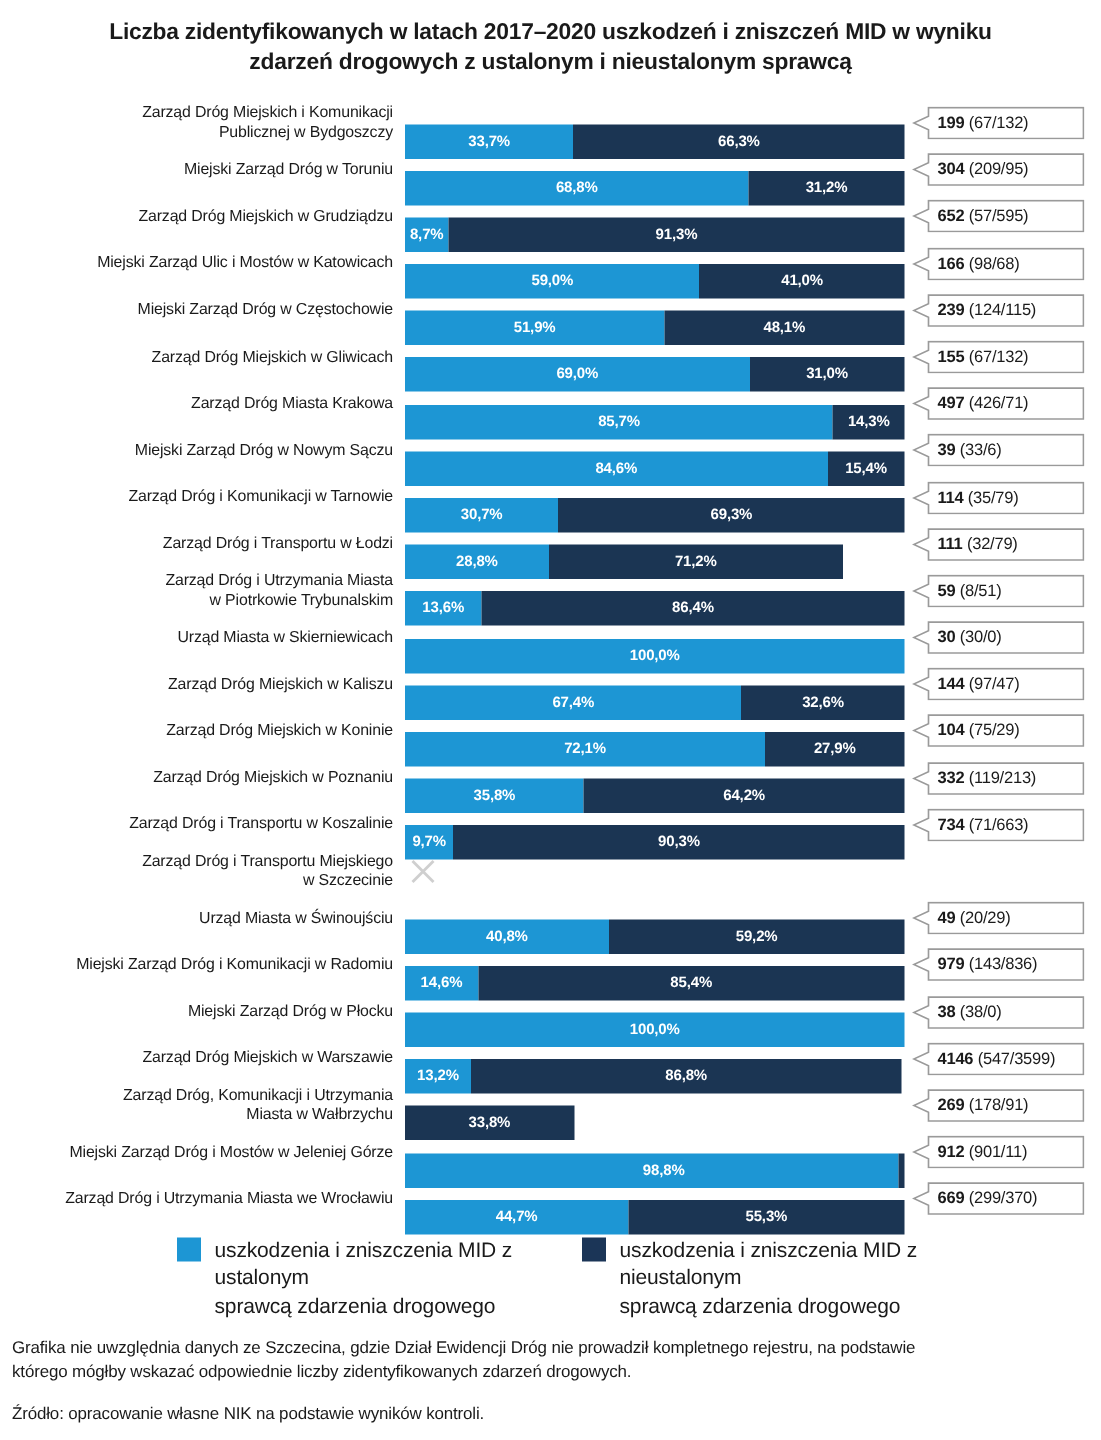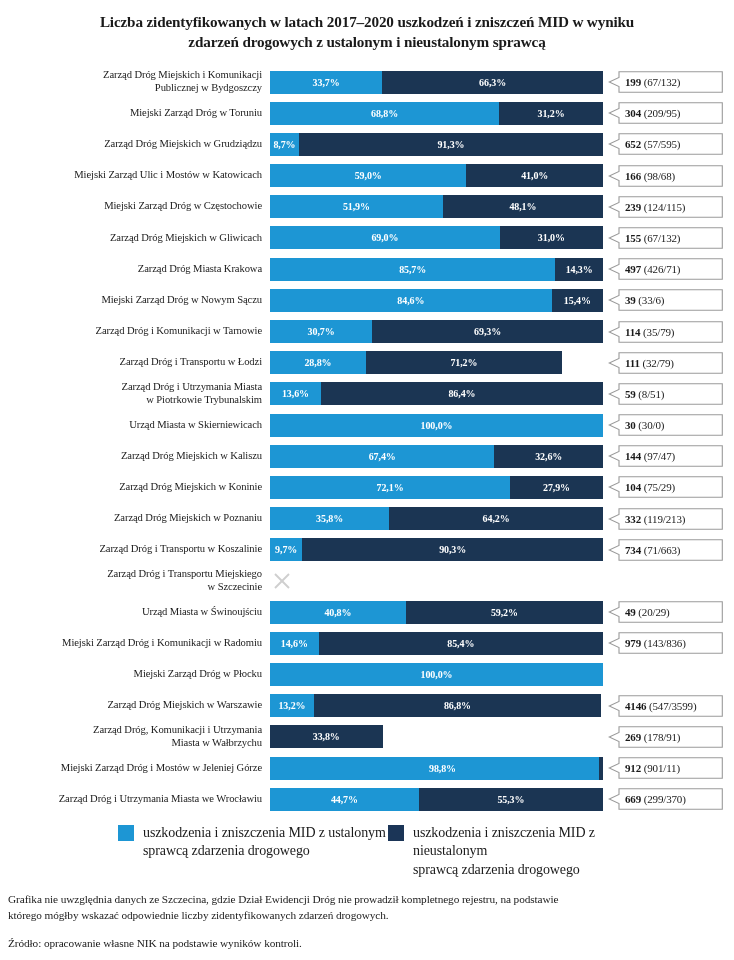--- a/index.html
+++ b/index.html
@@ -11,21 +11,20 @@
     font-family: "Liberation Sans", sans-serif;
     color: #1a1a1a;
     overflow: hidden;
   }
 
   #page {
     position: relative;
     width: 734px;
     height: 960px;
     background: #ffffff;
-    font-family: Liberation Serif, serif;
   }
 
   
   #title {
     padding: 12px 40px 0 40px;
     text-align: center;
     font-size: 15.2px;
     font-weight: 700;
     line-height: 1.33;
     letter-spacing: -0.15px;
@@ -68,20 +67,21 @@
     align-items: stretch;
   }
 
   .seg {
     position: relative;
     height: 100%;
     display: flex;
     align-items: center;
     justify-content: center;
     overflow: hidden;
+    margin-top: 12px;
   }
   .seg.light { background: #1d96d4; }
   .seg.dark  { background: #1b3553; }
 
   .seg-label {
     font-size: 10px;
     font-weight: 700;
     color: #ffffff;
     white-space: nowrap;
     letter-spacing: -0.1px;
@@ -582,20 +582,28 @@
       </div>
       <div class="row">
         <div class="row-label">
           <span class="lline">Miejski Zarząd Dróg w Płocku</span>
         </div>
         <div class="bar-area">
           <div class="seg light" style="width: 333px;">
             <span class="seg-label">100,0%</span>
           </div>
         </div>
+        <div class="value-wrap">
+          <div class="value-box">
+            <svg class="callout" viewBox="0 0 115 22" preserveAspectRatio="none" aria-hidden="true">
+              <path d="M11 0.7 L114.3 0.7 L114.3 21.3 L11 21.3 L11 15.5 L1.2 11 L11 6.5 Z" fill="#ffffff" stroke="#9a9a9a" stroke-width="1.1"></path>
+            </svg>
+            <span class="value-text"><span class="vtotal">38</span><span class="vsplit"> (38/0)</span></span>
+          </div>
+        </div>
       </div>
       <div class="row">
         <div class="row-label">
           <span class="lline">Zarząd Dróg Miejskich w Warszawie</span>
         </div>
         <div class="bar-area">
           <div class="seg light" style="width: 43.96px;">
             <span class="seg-label">13,2%</span>
           </div>
           <div class="seg dark" style="width: 287px;">

